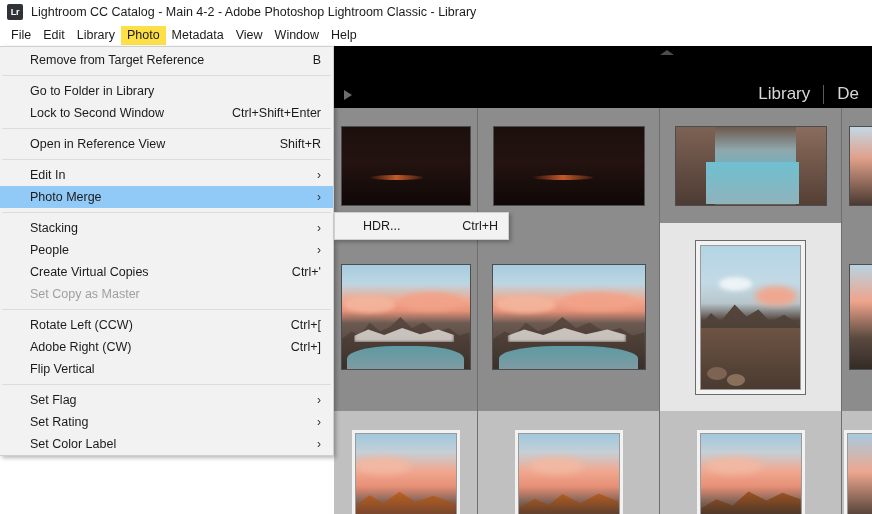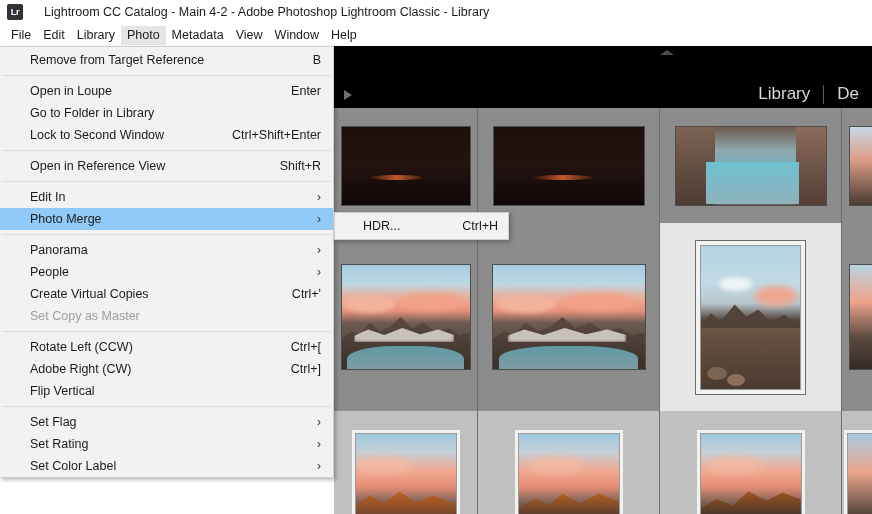--- a/index.html
+++ b/index.html
@@ -16,33 +16,33 @@
     position: absolute; left: 0; top: 0; width: 872px; height: 24px;
     background: #ffffff;
     display: flex; align-items: center;
   }
   #app-icon {
     width: 16px; height: 16px; margin-left: 7px; margin-right: 8px;
     background: #2f3237; color: #ffffff;
     font-size: 9px; font-weight: bold; line-height: 16px; text-align: center;
     border-radius: 2px; letter-spacing: -0.3px;
   }
-  #title-text { font-size: 12.5px; color: #1b1b1b; white-space: nowrap; margin-left: 13px; }
+  #title-text { font-size: 12.5px; color: #1b1b1b; white-space: nowrap; }
 
   
   #menubar {
     position: absolute; left: 0; top: 24px; width: 872px; height: 22px;
     background: #ffffff; display: flex; align-items: center;
     padding-left: 5px;
   }
   .menubar-item {
     font-size: 12.5px; color: #1b1b1b; padding: 2px 6px 3px 6px;
     white-space: nowrap; cursor: default;
   }
-  .menubar-item.active { background: #e5e5e5; text-align: center; }
+  .menubar-item.active { background: #fde047; text-align: center; }
 
   
   #lr-app {
     position: absolute; left: 334px; top: 46px; width: 538px; height: 468px;
     background: #5a5a5a; overflow: hidden;
   }
   #lr-topbar {
     position: absolute; left: 0; top: 0; width: 538px; height: 71px;
     background: #000000;
   }
@@ -341,24 +341,20 @@
 
   <div id="photo-menu">
 
     <div class="mi">
       <span>Remove from Target Reference</span>
       <span class="accel">B</span>
     </div>
     <div class="mi-sep"></div>
 
     <div class="mi">
-      <span>Open in Loupe</span>
-      <span class="accel">Enter</span>
-    </div>
-    <div class="mi">
       <span>Go to Folder in Library</span>
       <span class="accel"></span>
     </div>
     <div class="mi">
       <span>Lock to Second Window</span>
       <span class="accel">Ctrl+Shift+Enter</span>
     </div>
     <div class="mi-sep"></div>
 
     <div class="mi">
@@ -371,21 +367,21 @@
       <span>Edit In</span>
       <span class="arrow">›</span>
     </div>
     <div class="mi hl">
       <span>Photo Merge</span>
       <span class="arrow">›</span>
     </div>
     <div class="mi-sep"></div>
 
     <div class="mi">
-      <span>Panorama</span>
+      <span>Stacking</span>
       <span class="arrow">›</span>
     </div>
     <div class="mi">
       <span>People</span>
       <span class="arrow">›</span>
     </div>
     <div class="mi">
       <span>Create Virtual Copies</span>
       <span class="accel">Ctrl+'</span>
     </div>

